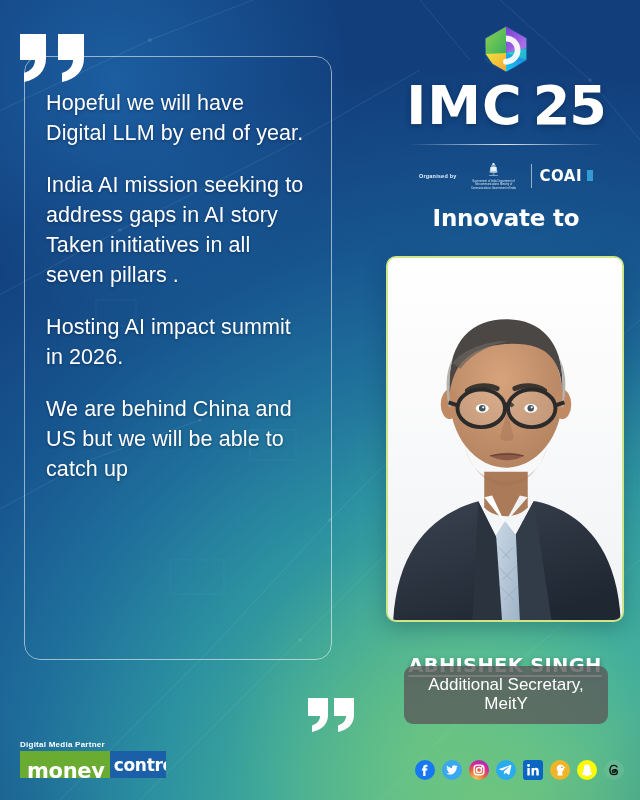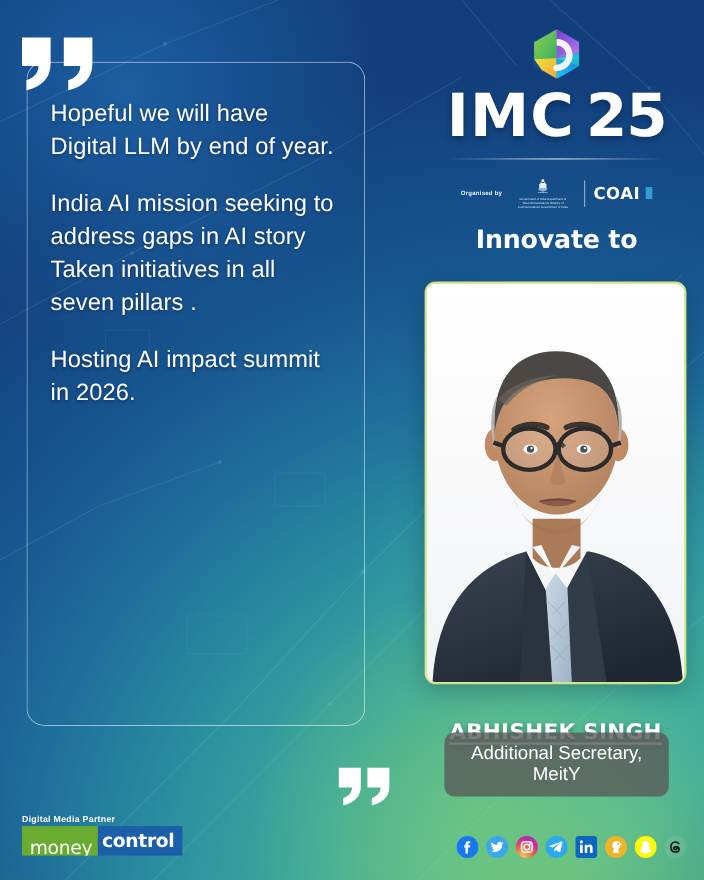--- a/index.html
+++ b/index.html
@@ -171,21 +171,21 @@
   }
   #media-partner-label{
     font-size:8px; font-weight:bold; color:#fff; letter-spacing:.25px;
     margin-bottom:2px;
   }
   #moneycontrol-logo{
     display:flex; height:27px; width:146px; overflow:hidden;
     font-family:"DejaVu Sans", sans-serif;
   }
   #mc-money{
-    background:#6aab31; color:#fff; font-weight:normal; font-size:17px;
+    background:#6aab31; color:#fff; font-weight:bold; font-size:21px;
     display:flex; align-items:center; padding:12px 5px 0 7px; letter-spacing:-.3px;
   }
   #mc-control{
     background:#1a5fa8; color:#fff; font-weight:bold; font-size:17px;
     display:flex; align-items:center; padding:0 7px 0 4px; letter-spacing:-.3px;
   }
 
   #social-bar{
     position:absolute; right:16px; top:760px; z-index:4;
     display:flex; align-items:center; gap:7px;
@@ -241,20 +241,23 @@
 
 <div id="quote-text">
   <p>Hopeful we will have
 Digital LLM by end of year.</p>
   <p>India AI mission seeking to
 address gaps in AI story
 Taken initiatives in all
 seven pillars .</p>
   <p>Hosting AI impact summit
 in 2026.</p>
+  <p>We are behind China and
+US but we will be able to
+catch up</p>
 </div>
 
 <div id="close-quote">
   <svg class="qm" viewBox="0 0 52 40" aria-hidden="true">
     <path fill="#ffffff" d="M2 4h20v17c0 9-6 15-16 17v-6.5c5-1.5 8-5 8-9.5H2z"></path>
     <path fill="#ffffff" d="M28 4h20v17c0 9-6 15-16 17v-6.5c5-1.5 8-5 8-9.5H28z"></path>
   </svg>
 </div>
 
 <div id="imc-block">

